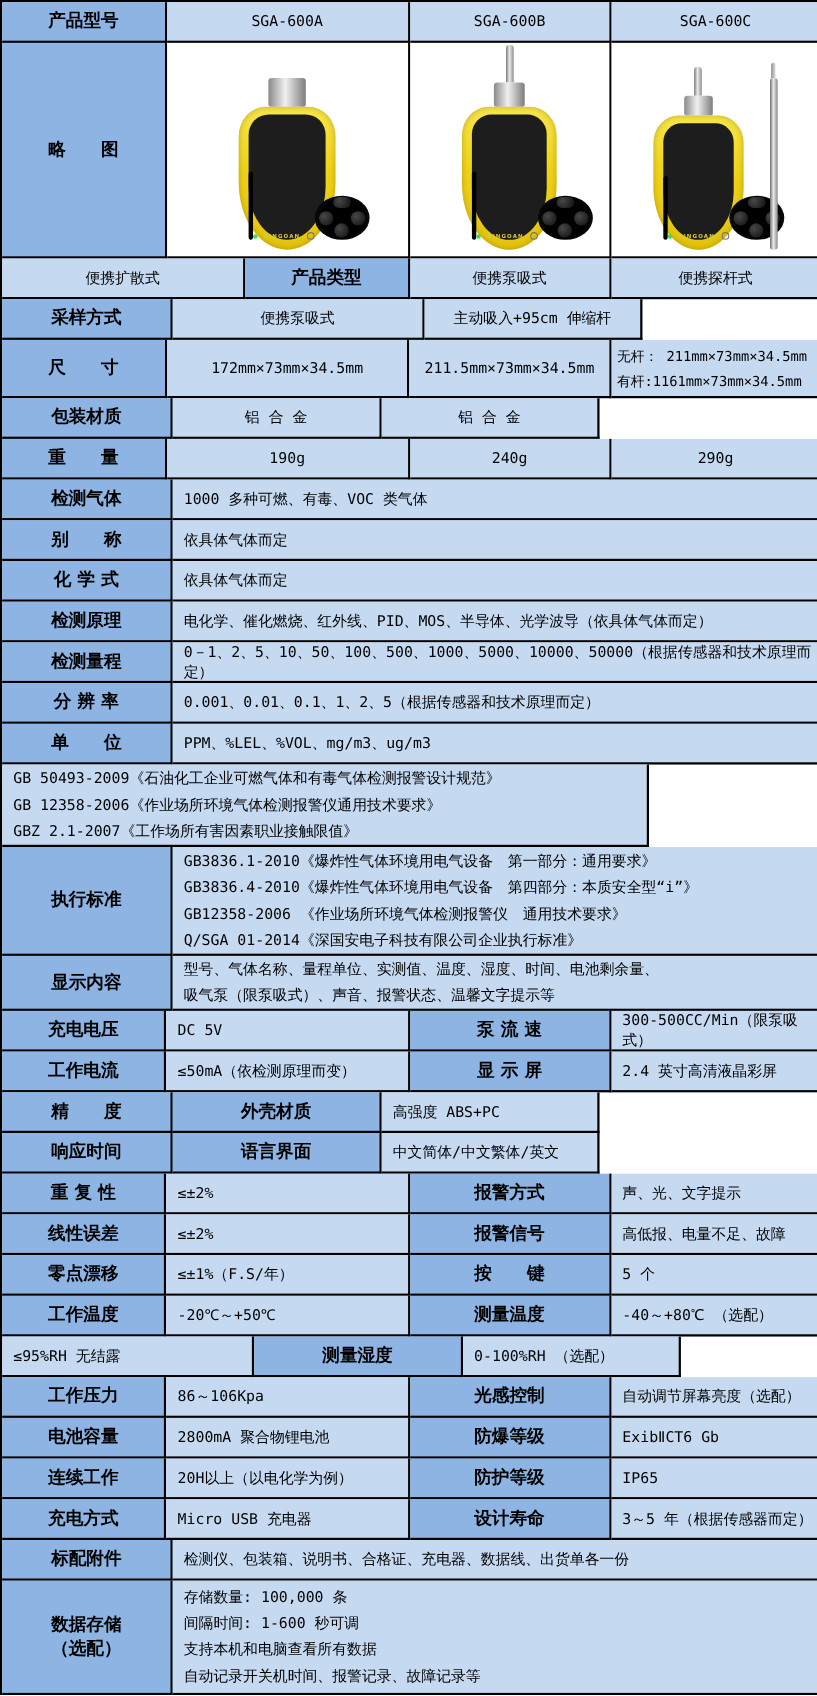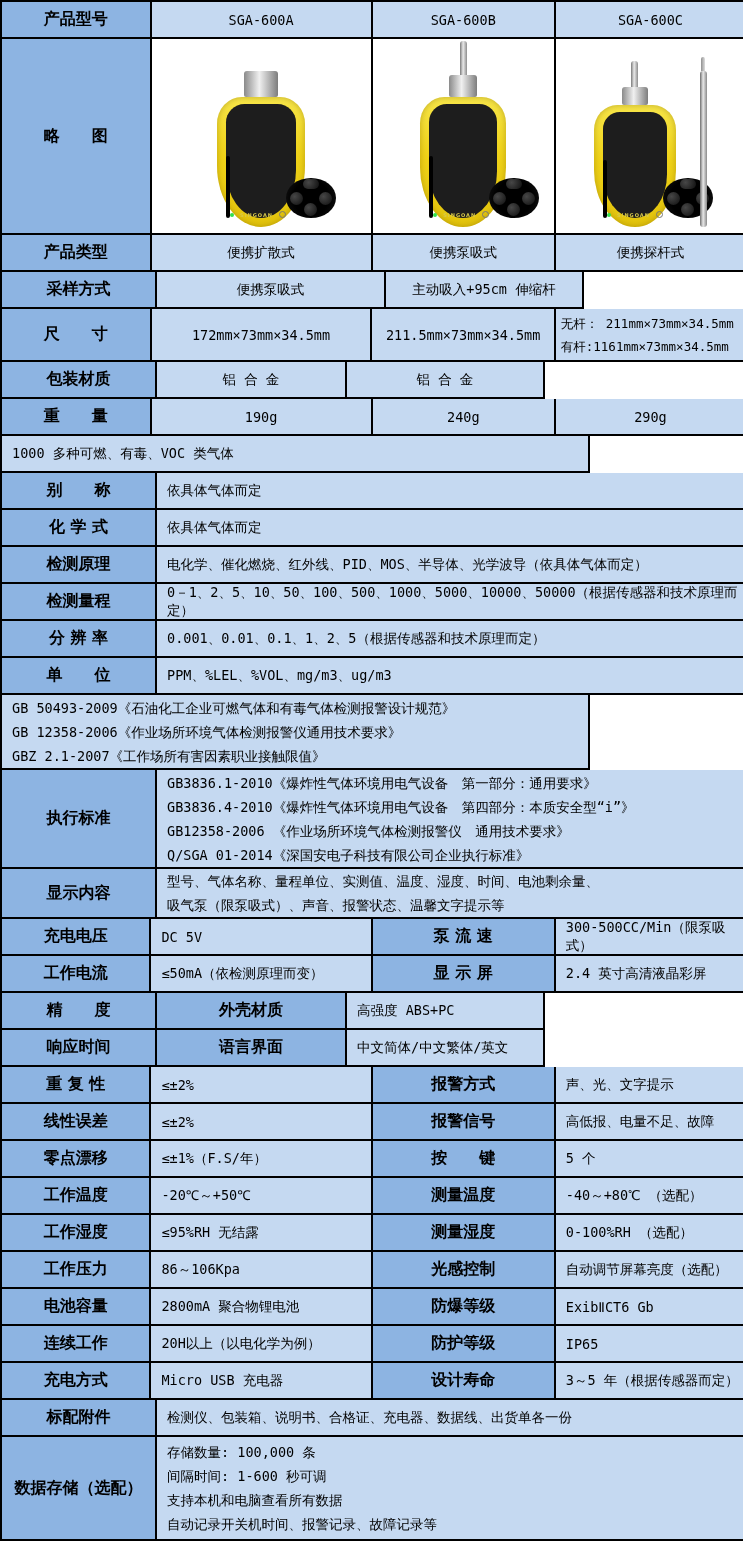--- a/index.html
+++ b/index.html
@@ -11,21 +11,21 @@
   .c-label{width:155px;}
   .c-a{width:229px;}
   .c-b{width:190px;}
   .c-c{width:198px;}
   .c-full{width:588px;}
   .lbl{background:#8db4e2;font-weight:bold;font-size:16px;}
   .val{background:#c5d9f1;font-size:13.5px;font-family:"DejaVu Sans Mono","Liberation Mono",monospace;}
   .vleft{justify-content:flex-start;padding-left:10px;}
   .mline{flex-direction:column;align-items:flex-start;justify-content:center;padding-left:10px;}
   .mline div{line-height:24px;white-space:nowrap;}
-  .lbl2{line-height:22px;}
+  .lbl2{flex-direction:column;line-height:22px;}
   .r-head{height:37px;}
   .r37{height:37px;}
   .r-sketch{height:196px;}
   .r-size{height:53px;}
   .r-design{height:75px;}
   .r-exec{height:99px;}
   .r-display{height:50px;}
   .r-storage{height:104px;}
   .img-cell{background:#ffffff;}
   .sizec{font-size:12.5px;padding-left:5px;}
@@ -217,22 +217,22 @@
           </div>
         </div>
         <div class="rod">
             <span class="rod-tip"></span>
           </div>
       </div>
     </div>
   </div>
 
   <div class="row r37">
+    <div class="cell c-a val">便携扩散式</div>
     <div class="cell c-label lbl">产品类型</div>
-    <div class="cell c-a val">便携扩散式</div>
     <div class="cell c-b val">便携泵吸式</div>
     <div class="cell c-c val">便携探杆式</div>
   </div>
 
   <div class="row r37">
     <div class="cell c-label lbl">采样方式</div>
     <div class="cell c-a val">便携泵吸式</div>
     <div class="cell c-c val">主动吸入+95cm 伸缩杆</div>
   </div>
 
@@ -253,20 +253,21 @@
   </div>
 
   <div class="row r37">
     <div class="cell c-label lbl">重　　量</div>
     <div class="cell c-a val">190g</div>
     <div class="cell c-b val">240g</div>
     <div class="cell c-c val">290g</div>
   </div>
 
   <div class="row r37">
+    <div class="cell c-label lbl">检测气体</div>
     <div class="cell c-full val vleft">1000 多种可燃、有毒、VOC 类气体</div>
   </div>
   <div class="row r37">
     <div class="cell c-label lbl">别　　称</div>
     <div class="cell c-full val vleft">依具体气体而定</div>
   </div>
   <div class="row r37">
     <div class="cell c-label lbl">化 学 式</div>
     <div class="cell c-full val vleft">依具体气体而定</div>
   </div>
@@ -353,21 +354,20 @@
     <div class="cell c-b lbl">按　　键</div>
     <div class="cell c-c val vleft">5 个</div>
   </div>
   <div class="row r37">
     <div class="cell c-label lbl">工作温度</div>
     <div class="cell c-a val vleft">-20℃～+50℃</div>
     <div class="cell c-b lbl">测量温度</div>
     <div class="cell c-c val vleft">-40～+80℃ （选配）</div>
   </div>
   <div class="row r37">
-    <div class="cell c-label lbl">工作湿度</div>
     <div class="cell c-a val vleft">≤95%RH 无结露</div>
     <div class="cell c-b lbl">测量湿度</div>
     <div class="cell c-c val vleft">0-100%RH （选配）</div>
   </div>
   <div class="row r37">
     <div class="cell c-label lbl">工作压力</div>
     <div class="cell c-a val vleft">86～106Kpa</div>
     <div class="cell c-b lbl">光感控制</div>
     <div class="cell c-c val vleft">自动调节屏幕亮度（选配）</div>
   </div>

